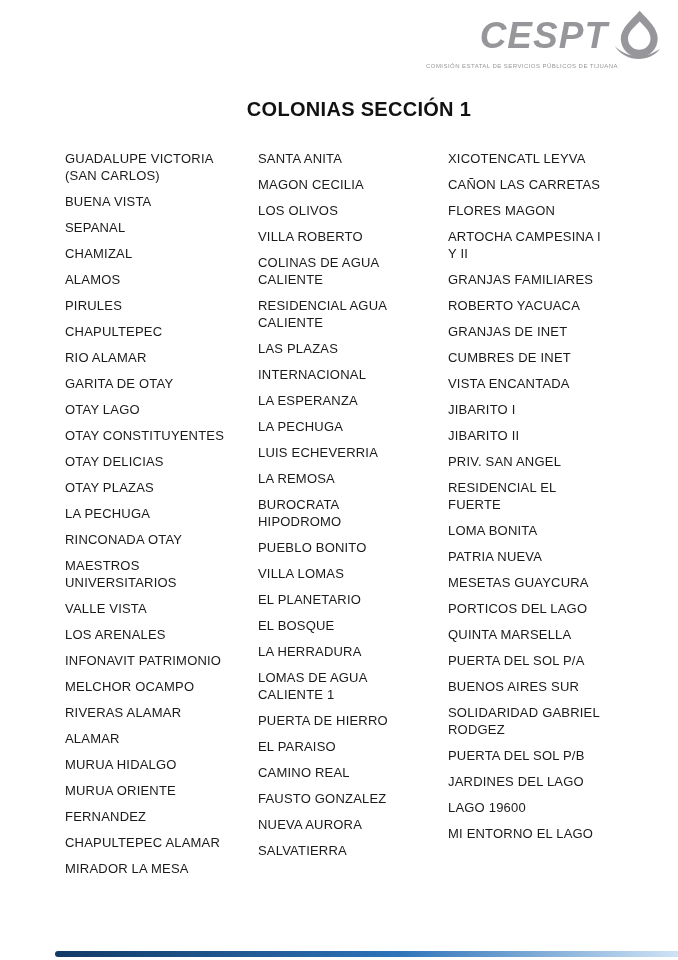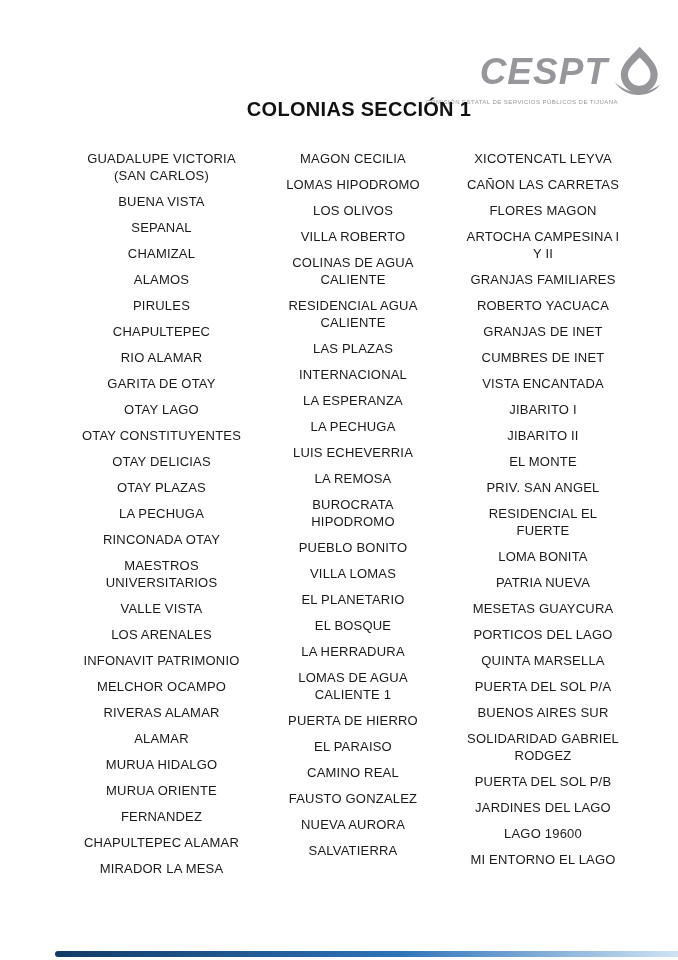--- a/index.html
+++ b/index.html
@@ -18,21 +18,20 @@
   .logo {
     position: absolute;
     top: 8px;
     right: 14px;
     text-align: right;
   }
   .logo-row {
     display: flex;
     align-items: center;
     justify-content: flex-end;
-    margin-top: 36px;
   }
   .brand {
     font-size: 37px;
     font-weight: bold;
     font-style: italic;
     letter-spacing: 1px;
     color: #97979b;
     line-height: 1;
     margin-right: 2px;
   }
@@ -58,21 +57,20 @@
     color: #111111;
     padding-left: 40px;
   }
   
   .columns {
     position: absolute;
     top: 150px;
     left: 65px;
     right: 29px;
     display: flex;
-    text-align: center;
   }
   .col { flex: 0 0 auto; }
   .col-1 { width: 193px; }
   .col-2 { width: 190px; }
   .col-3 { width: 190px; }
   .item {
     font-size: 13px;
     line-height: 17px;
     letter-spacing: 0.2px;
     margin-bottom: 9px;
@@ -135,22 +133,22 @@
         <div class="item">MELCHOR OCAMPO</div>
         <div class="item">RIVERAS ALAMAR</div>
         <div class="item">ALAMAR</div>
         <div class="item">MURUA HIDALGO</div>
         <div class="item">MURUA ORIENTE</div>
         <div class="item">FERNANDEZ</div>
         <div class="item">CHAPULTEPEC ALAMAR</div>
         <div class="item">MIRADOR LA MESA</div>
       </div>
     <div class="col col-2">
+        <div class="item">SANTA ANITA</div>
         <div class="item">MAGON CECILIA</div>
-        <div class="item">LOMAS HIPODROMO</div>
         <div class="item">LOS OLIVOS</div>
         <div class="item">VILLA ROBERTO</div>
         <div class="item">COLINAS DE AGUA
 CALIENTE</div>
         <div class="item">RESIDENCIAL AGUA
 CALIENTE</div>
         <div class="item">LAS PLAZAS</div>
         <div class="item">INTERNACIONAL</div>
         <div class="item">LA ESPERANZA</div>
         <div class="item">LA PECHUGA</div>
@@ -178,21 +176,20 @@
         <div class="item">FLORES MAGON</div>
         <div class="item">ARTOCHA CAMPESINA I
 Y II</div>
         <div class="item">GRANJAS FAMILIARES</div>
         <div class="item">ROBERTO YACUACA</div>
         <div class="item">GRANJAS DE INET</div>
         <div class="item">CUMBRES DE INET</div>
         <div class="item">VISTA ENCANTADA</div>
         <div class="item">JIBARITO I</div>
         <div class="item">JIBARITO II</div>
-        <div class="item">EL MONTE</div>
         <div class="item">PRIV. SAN ANGEL</div>
         <div class="item">RESIDENCIAL EL
 FUERTE</div>
         <div class="item">LOMA BONITA</div>
         <div class="item">PATRIA NUEVA</div>
         <div class="item">MESETAS GUAYCURA</div>
         <div class="item">PORTICOS DEL LAGO</div>
         <div class="item">QUINTA MARSELLA</div>
         <div class="item">PUERTA DEL SOL P/A</div>
         <div class="item">BUENOS AIRES SUR</div>

